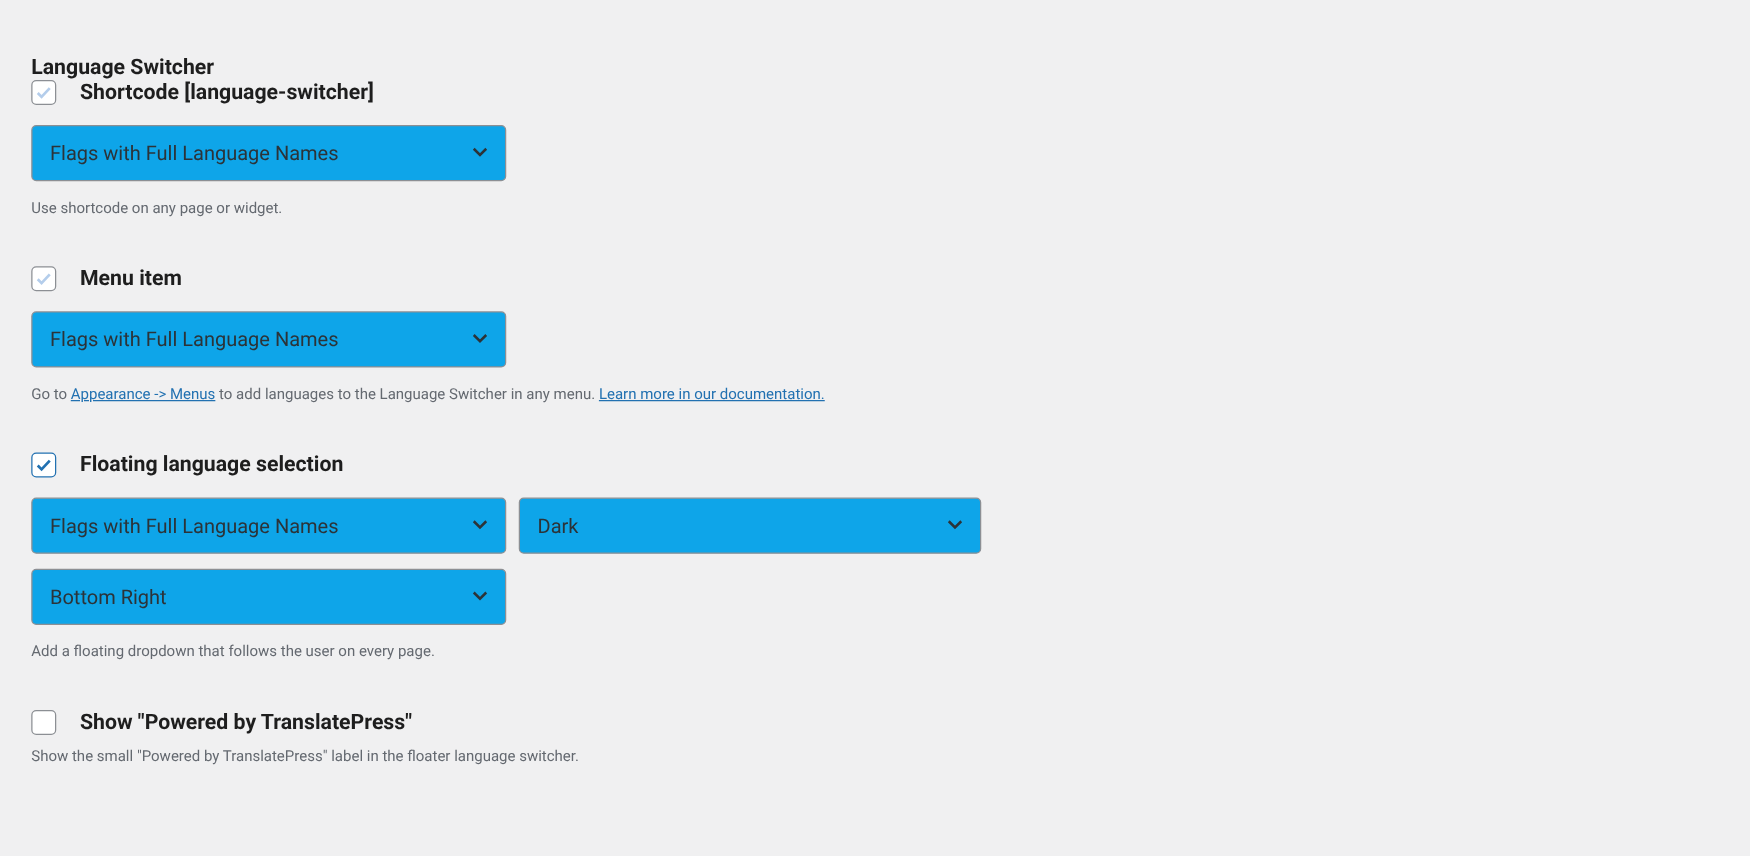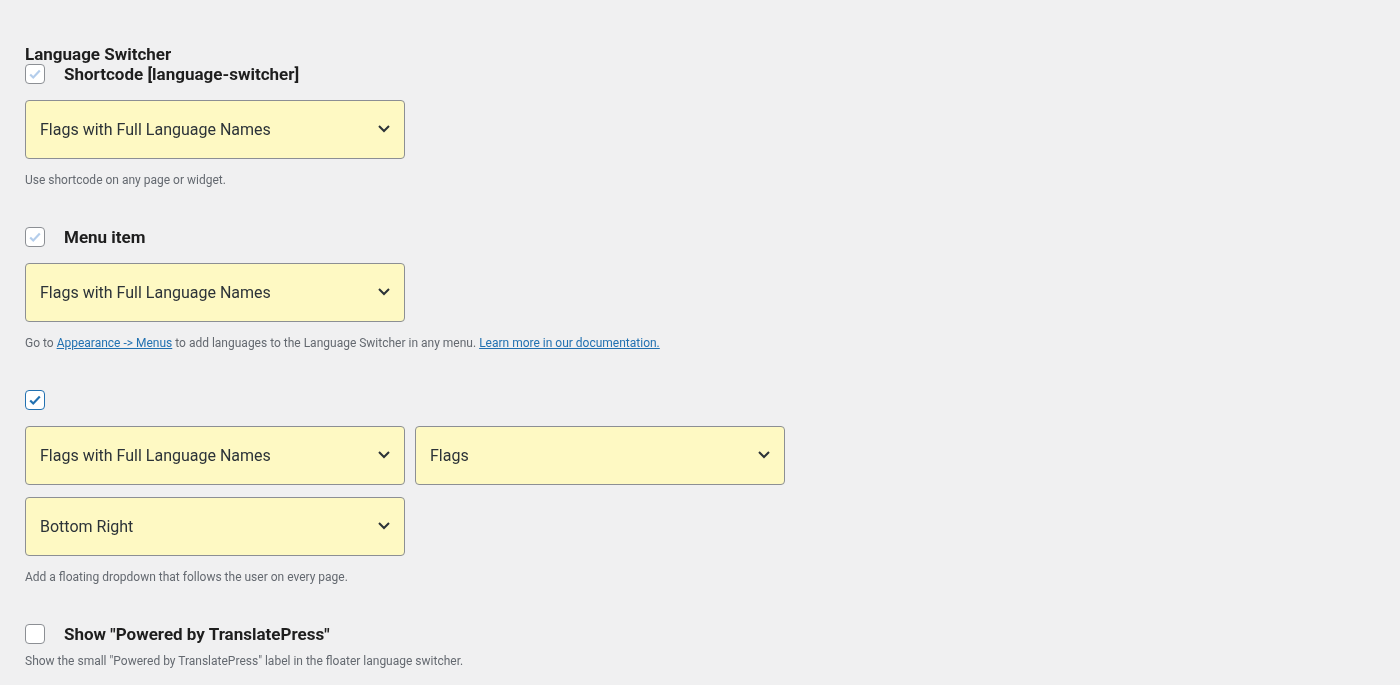--- a/index.html
+++ b/index.html
@@ -77,28 +77,28 @@
       color: #1e1e1e;
     }
     .select-row {
       display: flex;
       gap: 10px;
       flex-wrap: wrap;
       margin-bottom: 12px;
     }
     .select {
       position: relative;
-      background: #fef9c3;
+      background: #0ea5e9;
       border: 1px solid #8c8f94;
       border-radius: 4px;
       padding: 8px 40px 8px 14px;
       font-size: 16px;
       color: #2c3338;
       min-width: 380px;
-      height: 59px;
+      height: 45px;
       display: flex;
       align-items: center;
       cursor: pointer;
     }
     .select.narrow {
       min-width: 370px;
     }
     .select-chevron {
       position: absolute;
       right: 12px;
@@ -177,32 +177,33 @@
       </p>
     </div>
 
     <div class="section">
       <div class="checkbox-row">
         <div class="checkbox checked-strong">
           <svg viewBox="0 0 16 16">
               <polyline points="2.5,8.5 6,12 13.5,4"></polyline>
             </svg>
         </div>
+        <span class="checkbox-label">Floating language selection</span>
       </div>
       <div class="select-row">
         <div class="select">
           <span>Flags with Full Language Names</span>
           <span class="select-chevron">
             <svg viewBox="0 0 16 16">
                 <polyline points="3,6 8,11 13,6"></polyline>
               </svg>
           </span>
         </div>
         <div class="select narrow">
-          <span>Flags</span>
+          <span>Dark</span>
           <span class="select-chevron">
             <svg viewBox="0 0 16 16">
                 <polyline points="3,6 8,11 13,6"></polyline>
               </svg>
           </span>
         </div>
       </div>
       <div class="select-row">
         <div class="select">
           <span>Bottom Right</span>

